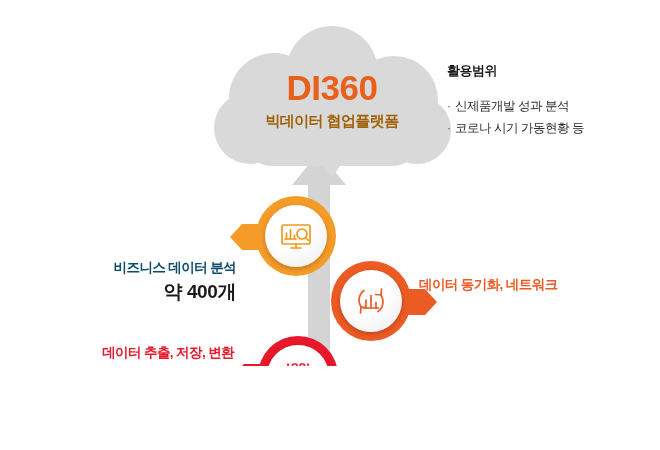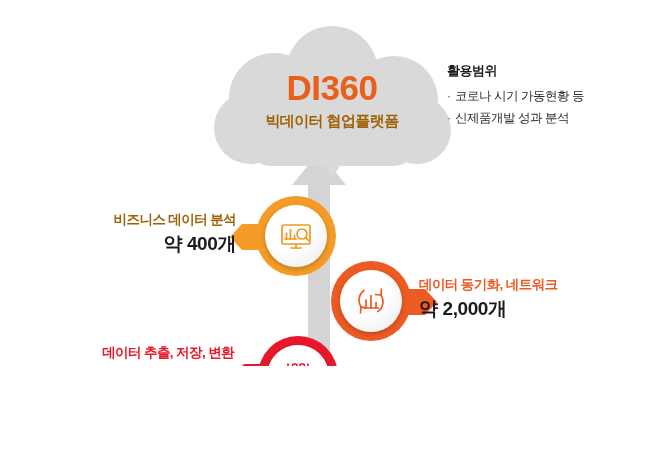--- a/index.html
+++ b/index.html
@@ -65,21 +65,21 @@
     position: absolute;
     left: 447px;
     top: 62px;
     width: 200px;
   }
   .note-title {
     font-size: 13px;
     font-weight: bold;
     color: #1b1b1b;
     letter-spacing: -0.5px;
-    margin-bottom: 6px;
+    margin-bottom: 16px;
   }
   .note-item {
     font-size: 12.5px;
     color: #2a2a2a;
     letter-spacing: -0.5px;
     line-height: 1.72;
     white-space: nowrap;
   }
   .note-item .dot {
     display: inline-block;
@@ -172,24 +172,24 @@
 
   <div class="cloud-text">
     <div class="brand">DI360</div>
     <div class="brand-sub">빅데이터 협업플랫폼</div>
   </div>
 
   <div class="note">
     <div class="note-title">활용범위</div>
 
     <div class="note-item">
+      <span class="dot">·</span><span>신제품개발 성과 분석</span>
+    </div>
+    <div class="note-item">
       <span class="dot">·</span><span>코로나 시기 가동현황 등</span>
-    </div>
-    <div class="note-item">
-      <span class="dot">·</span><span>신제품개발 성과 분석</span>
     </div>
   </div>
 
   <div class="node" style="left:258px; top:336px;">
     <div class="tab left">
       <svg width="30" height="26" viewBox="0 0 30 26">
         <polygon points="30,0 30,26 12,26 0,13 12,0" fill="#E8182B"></polygon>
       </svg>
     </div>
     <div class="ring" style="background:#E8182B;"></div>
@@ -247,26 +247,25 @@
           <path d="M15.5 20 V16"></path>
           <path d="M6 20 H17"></path>
           <circle cx="23" cy="15" r="5"></circle>
           <path d="M26.7 18.7 L29.5 21.5"></path>
         </g>
       </svg>
     </div>
   </div>
 
   <div class="label ralign" style="left:0px; top:212px; width:236px;">
-    <div class="l-title" style="color:#a16207;">비즈니스 데이터 분석</div>
+    <div class="l-title" style="color:#0c4a6e;margin-top:48px;">비즈니스 데이터 분석</div>
     <div class="l-count">약 400개</div>
   </div>
 
   <div class="label lalign" style="left:419px; top:277px;">
     <div class="l-title" style="color:#EC5B24;">데이터 동기화, 네트워크</div>
-    <div class="l-count">약 2,000개</div>
   </div>
 
   <div class="label ralign" style="left:0px; top:345px; width:234px;">
     <div class="l-title" style="color:#E8182B;">데이터 추출, 저장, 변환</div>
   </div>
 
 </div>
 
 </body></html>

